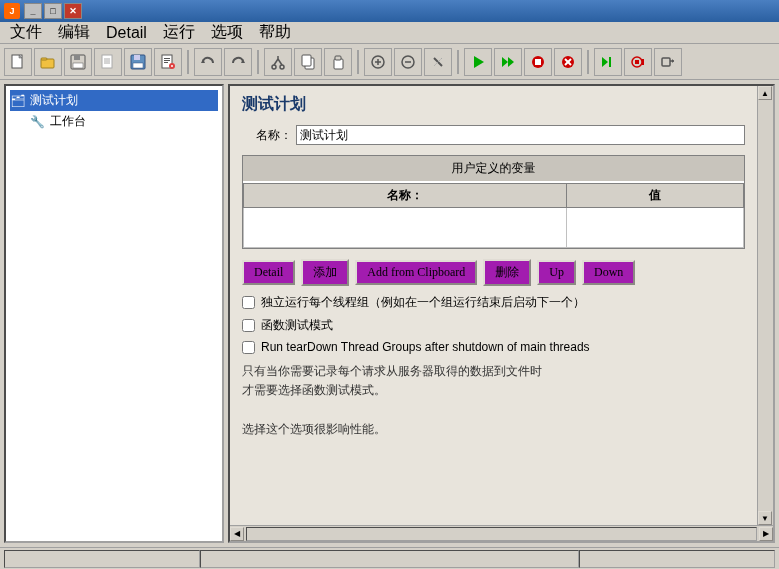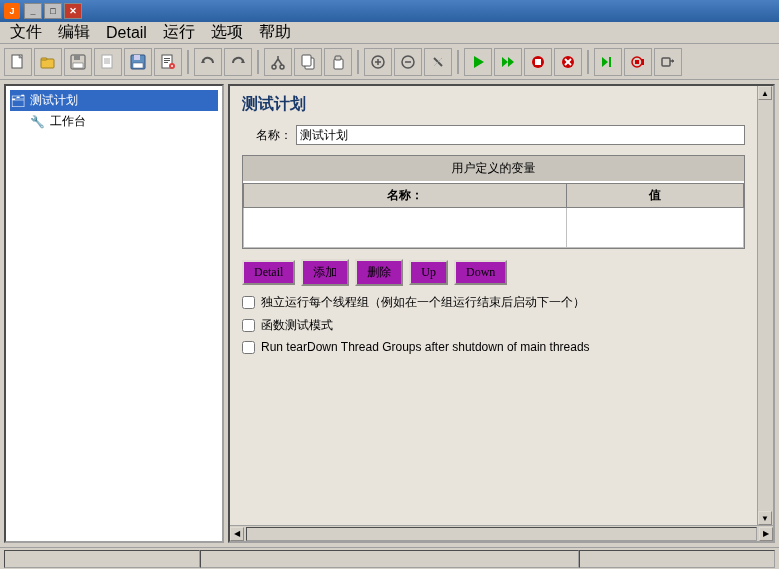--- a/index.html
+++ b/index.html
@@ -509,38 +509,45 @@
                 <td style="height:40px;"></td>
                 <td></td>
               </tr>
             </tbody>
           </table>
         </div>
 
         <div class="btn-row">
           <button class="action-btn">Detail</button>
           <button class="action-btn">添加</button>
+          <button class="action-btn">Add from Clipboard</button>
           <button class="action-btn">删除</button>
           <button class="action-btn">Up</button>
           <button class="action-btn">Down</button>
         </div>
 
         <div class="check-row">
           <input type="checkbox" id="cb1" style="">
           <label for="cb1">独立运行每个线程组（例如在一个组运行结束后启动下一个）</label>
         </div>
         <div class="check-row">
           <input type="checkbox" id="cb3" style="">
           <label for="cb3">函数测试模式</label>
         </div>
         <div class="check-row">
           <input type="checkbox" id="cb2" style="">
           <label for="cb2">Run tearDown Thread Groups after shutdown of main threads</label>
         </div>
 
+        <div class="desc-text">
+          <span>只有当你需要记录每个请求从服务器取得的数据到文件时</span><br>
+          <span>才需要选择函数测试模式。</span><br>
+          <br>
+          <span>选择这个选项很影响性能。</span>
+        </div>
 
       </div>
 
       <div style="width:16px; background:#d4d0c8; border-left:1px solid #a0a0a0; display:flex; flex-direction:column;">
         <div class="scroll-arrow">▲</div>
         <div style="flex:1; background:#d4d0c8;"></div>
         <div class="scroll-arrow">▼</div>
       </div>
     </div>
 

